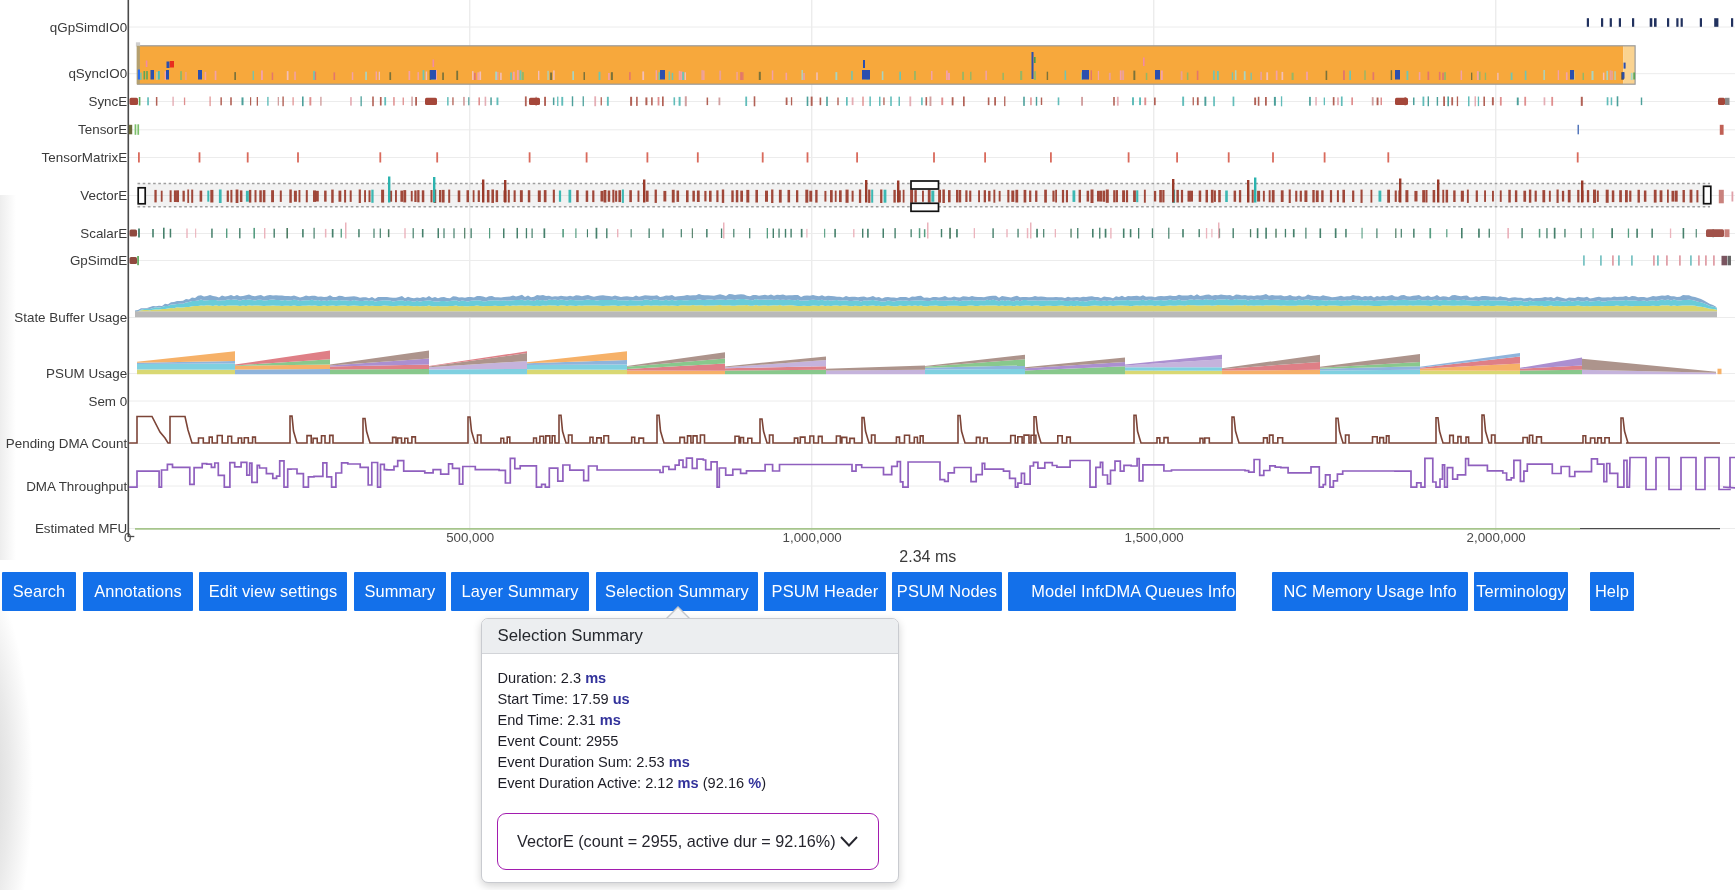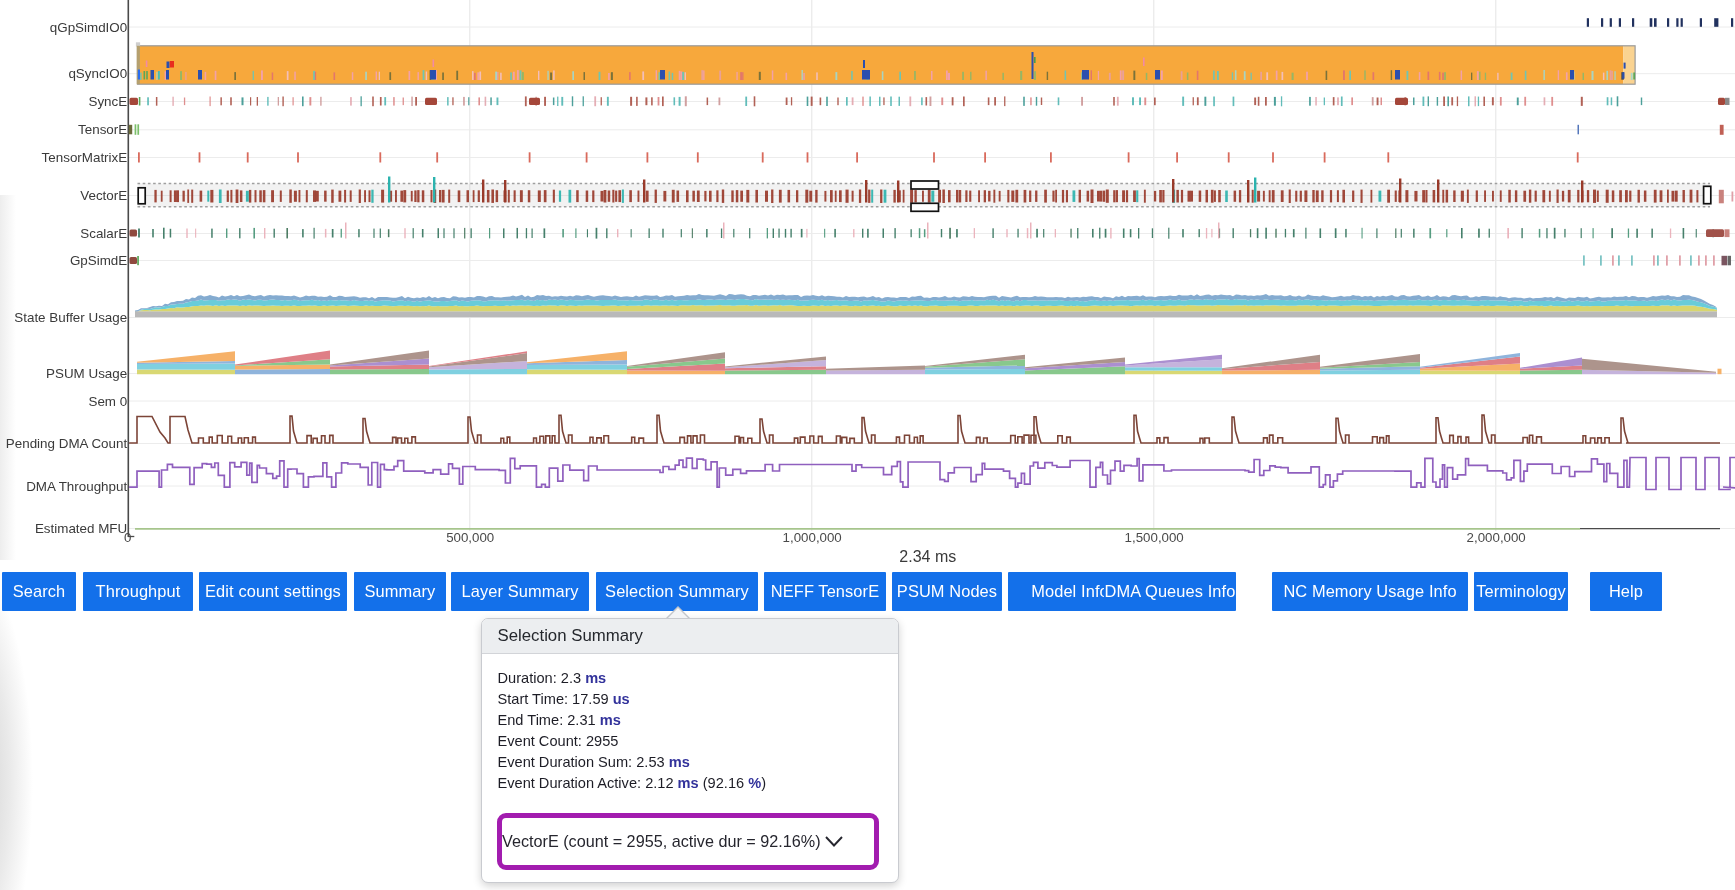--- a/index.html
+++ b/index.html
@@ -23,22 +23,22 @@
   display:flex; align-items:center; padding-left:16px; }
 #popbody { padding:14px 16px 0 16px; font-size:14.6px; color:#1d1d26; line-height:21.1px; }
 #popbody b { color:#32329b; font-weight:bold;text-align:center; }
 #arrow1 { position:absolute; left:666px; top:606px; width:0; height:0;
   border-left:12px solid transparent; border-right:12px solid transparent;
   border-bottom:12px solid #c3c6cb; }
 #arrow2 { position:absolute; left:667.5px; top:608px; width:0; height:0;
   border-left:10.5px solid transparent; border-right:10.5px solid transparent;
   border-bottom:10.5px solid #f3f4f6; }
 #sel { position:absolute; left:497px; top:813px; width:382px; height:57px;
-  border:5px solid #a21caf; border-radius:9px; display:flex; align-items:center;
-  font-size:16.2px; color:#26262e; background:#fff;
+  border:1px solid #a21caf; border-radius:9px; display:flex; align-items:center;
+  padding-left:19px; font-size:16.2px; color:#26262e; background:#fff;
   white-space:nowrap; }
 #sel svg { margin-left:3px; }
 </style></head>
 <body>
 <div id="page">
 <svg id="chart" width="1735" height="566" font-family="Liberation Sans, sans-serif">
 <line x1="469.8" y1="0.0" x2="469.8" y2="531.0" stroke="#e4e4e4" stroke-width="1"></line>
 <line x1="811.8" y1="0.0" x2="811.8" y2="531.0" stroke="#e4e4e4" stroke-width="1"></line>
 <line x1="1153.8" y1="0.0" x2="1153.8" y2="531.0" stroke="#e4e4e4" stroke-width="1"></line>
 <line x1="1495.8" y1="0.0" x2="1495.8" y2="531.0" stroke="#e4e4e4" stroke-width="1"></line>
@@ -933,32 +933,32 @@
 <polygon points="1582.0,369.7 1716.0,372.7 1716.0,371.7 1582.0,358.7" fill="#ad948c"></polygon>
 <rect x="1717.5" y="368.7" width="4.0" height="5.5" fill="#f6b168"></rect>
 <path d="M129.1,443.0 L137.0,443.0 L137.0,416.5 L152.0,416.5 L160.0,432.0 L165.0,438.0 L168.0,443.0 L170.0,443.0 L170.0,416.5 L185.0,416.5 L188.0,430.0 L192.0,443.0 L198.5,443.0 L198.5,438.0 L203.3,438.0 L203.3,443.0 L209.2,443.0 L209.2,437.1 L212.2,437.1 L212.2,443.0 L217.3,443.0 L217.3,435.5 L222.2,435.5 L222.2,443.0 L227.9,443.0 L227.9,436.3 L231.6,436.3 L231.6,443.0 L238.2,443.0 L238.2,438.0 L241.6,438.0 L241.6,443.0 L244.3,443.0 L244.3,437.7 L248.3,437.7 L248.3,443.0 L252.6,443.0 L252.6,437.1 L255.4,437.1 L255.4,443.0 L290.0,443.0 L290.0,416.1 L292.0,416.1 L293.5,431.0 L295.5,438.0 L297.0,443.0 L307.0,443.0 L307.0,435.6 L311.2,435.6 L311.2,443.0 L313.1,443.0 L313.1,438.4 L317.2,438.4 L317.2,443.0 L321.5,443.0 L321.5,435.8 L325.0,435.8 L325.0,443.0 L329.7,443.0 L329.7,435.4 L333.0,435.4 L333.0,443.0 L363.0,443.0 L363.0,418.5 L365.0,418.5 L366.5,431.0 L368.5,438.0 L370.0,443.0 L392.6,443.0 L392.6,437.4 L396.0,437.4 L396.0,443.0 L397.7,443.0 L397.7,438.0 L401.5,438.0 L401.5,443.0 L404.8,443.0 L404.8,438.3 L407.8,438.3 L407.8,443.0 L411.9,443.0 L411.9,436.9 L415.4,436.9 L415.4,443.0 L468.0,443.0 L468.0,417.0 L470.0,417.0 L471.5,431.0 L473.5,438.0 L475.0,443.0 L477.5,443.0 L477.5,435.0 L481.0,435.0 L481.0,443.0 L500.9,443.0 L500.9,438.2 L503.7,438.2 L503.7,443.0 L507.2,443.0 L507.2,437.1 L509.8,437.1 L509.8,443.0 L533.6,443.0 L533.6,438.0 L536.4,438.0 L536.4,443.0 L539.9,443.0 L539.9,436.2 L543.6,436.2 L543.6,443.0 L545.8,443.0 L545.8,435.9 L549.8,435.9 L549.8,443.0 L552.2,443.0 L552.2,435.8 L554.9,435.8 L554.9,443.0 L559.0,443.0 L559.0,415.3 L561.0,415.3 L562.5,431.0 L564.5,438.0 L566.0,443.0 L568.5,443.0 L568.5,435.0 L572.0,435.0 L572.0,443.0 L590.0,443.0 L590.0,437.3 L593.0,437.3 L593.0,443.0 L596.8,443.0 L596.8,437.9 L601.2,437.9 L601.2,443.0 L603.9,443.0 L603.9,435.7 L608.5,435.7 L608.5,443.0 L631.7,443.0 L631.7,437.2 L634.7,437.2 L634.7,443.0 L638.9,443.0 L638.9,438.1 L643.5,438.1 L643.5,443.0 L657.0,443.0 L657.0,415.2 L659.0,415.2 L660.5,431.0 L662.5,438.0 L664.0,443.0 L679.9,443.0 L679.9,437.4 L684.4,437.4 L684.4,443.0 L687.5,443.0 L687.5,435.9 L690.9,435.9 L690.9,443.0 L693.1,443.0 L693.1,435.9 L697.0,435.9 L697.0,443.0 L700.4,443.0 L700.4,435.0 L704.5,435.0 L704.5,443.0 L735.0,443.0 L735.0,436.2 L739.0,436.2 L739.0,443.0 L740.6,443.0 L740.6,437.5 L743.5,437.5 L743.5,443.0 L747.8,443.0 L747.8,438.3 L751.8,438.3 L751.8,443.0 L760.0,443.0 L760.0,419.0 L762.0,419.0 L763.5,431.0 L765.5,438.0 L767.0,443.0 L769.5,443.0 L769.5,435.0 L773.0,435.0 L773.0,443.0 L794.4,443.0 L794.4,438.1 L797.8,438.1 L797.8,443.0 L800.3,443.0 L800.3,437.1 L805.0,437.1 L805.0,443.0 L809.9,443.0 L809.9,436.0 L813.7,436.0 L813.7,443.0 L818.4,443.0 L818.4,436.4 L822.1,436.4 L822.1,443.0 L836.4,443.0 L836.4,436.0 L840.3,436.0 L840.3,443.0 L841.9,443.0 L841.9,437.4 L846.7,437.4 L846.7,443.0 L849.9,443.0 L849.9,438.4 L854.3,438.4 L854.3,443.0 L862.0,443.0 L862.0,417.6 L864.0,417.6 L865.5,431.0 L867.5,438.0 L869.0,443.0 L871.5,443.0 L871.5,435.0 L875.0,435.0 L875.0,443.0 L896.4,443.0 L896.4,437.1 L899.5,437.1 L899.5,443.0 L904.5,443.0 L904.5,435.2 L909.5,435.2 L909.5,443.0 L914.3,443.0 L914.3,437.3 L917.4,437.3 L917.4,443.0 L920.2,443.0 L920.2,435.9 L923.1,435.9 L923.1,443.0 L958.0,443.0 L958.0,415.5 L960.0,415.5 L961.5,431.0 L963.5,438.0 L965.0,443.0 L976.4,443.0 L976.4,437.4 L980.0,437.4 L980.0,443.0 L983.6,443.0 L983.6,438.0 L987.2,438.0 L987.2,443.0 L1010.7,443.0 L1010.7,435.5 L1015.2,435.5 L1015.2,443.0 L1017.8,443.0 L1017.8,436.7 L1022.1,436.7 L1022.1,443.0 L1024.0,443.0 L1024.0,435.1 L1029.0,435.1 L1029.0,443.0 L1031.0,443.0 L1031.0,435.3 L1035.9,435.3 L1035.9,443.0 L1034.0,443.0 L1034.0,416.8 L1036.0,416.8 L1037.5,431.0 L1039.5,438.0 L1041.0,443.0 L1057.8,443.0 L1057.8,435.8 L1062.2,435.8 L1062.2,443.0 L1066.7,443.0 L1066.7,437.1 L1070.3,437.1 L1070.3,443.0 L1134.0,443.0 L1134.0,415.3 L1136.0,415.3 L1137.5,431.0 L1139.5,438.0 L1141.0,443.0 L1157.0,443.0 L1157.0,437.9 L1159.8,437.9 L1159.8,443.0 L1164.0,443.0 L1164.0,437.6 L1168.0,437.6 L1168.0,443.0 L1200.0,443.0 L1200.0,438.4 L1203.0,438.4 L1203.0,443.0 L1204.8,443.0 L1204.8,438.0 L1209.3,438.0 L1209.3,443.0 L1232.0,443.0 L1232.0,417.1 L1234.0,417.1 L1235.5,431.0 L1237.5,438.0 L1239.0,443.0 L1263.5,443.0 L1263.5,437.9 L1267.2,437.9 L1267.2,443.0 L1269.5,443.0 L1269.5,435.1 L1273.0,435.1 L1273.0,443.0 L1277.8,443.0 L1277.8,437.7 L1282.6,437.7 L1282.6,443.0 L1336.0,443.0 L1336.0,418.2 L1338.0,418.2 L1339.5,431.0 L1341.5,438.0 L1343.0,443.0 L1345.5,443.0 L1345.5,435.0 L1349.0,435.0 L1349.0,443.0 L1372.5,443.0 L1372.5,436.8 L1377.2,436.8 L1377.2,443.0 L1379.8,443.0 L1379.8,437.6 L1383.5,437.6 L1383.5,443.0 L1386.4,443.0 L1386.4,435.9 L1389.0,435.9 L1389.0,443.0 L1436.0,443.0 L1436.0,417.7 L1438.0,417.7 L1439.5,431.0 L1441.5,438.0 L1443.0,443.0 L1449.7,443.0 L1449.7,435.4 L1453.3,435.4 L1453.3,443.0 L1457.9,443.0 L1457.9,436.6 L1461.0,436.6 L1461.0,443.0 L1466.0,443.0 L1466.0,437.1 L1468.6,437.1 L1468.6,443.0 L1482.0,443.0 L1482.0,415.1 L1484.0,415.1 L1485.5,431.0 L1487.5,438.0 L1489.0,443.0 L1491.5,443.0 L1491.5,435.0 L1495.0,435.0 L1495.0,443.0 L1523.0,443.0 L1523.0,437.5 L1527.4,437.5 L1527.4,443.0 L1529.5,443.0 L1529.5,435.3 L1532.7,435.3 L1532.7,443.0 L1536.6,443.0 L1536.6,436.9 L1541.4,436.9 L1541.4,443.0 L1583.0,443.0 L1583.0,435.8 L1585.7,435.8 L1585.7,443.0 L1590.5,443.0 L1590.5,438.0 L1594.8,438.0 L1594.8,443.0 L1597.7,443.0 L1597.7,437.9 L1601.3,437.9 L1601.3,443.0 L1604.9,443.0 L1604.9,437.8 L1609.2,437.8 L1609.2,443.0 L1621.0,443.0 L1621.0,418.0 L1623.0,418.0 L1624.5,431.0 L1626.5,438.0 L1628.0,443.0 L1626.0,443.0 L1720.0,443.0" stroke="#7c4437" stroke-width="1.6" fill="none" stroke-linejoin="miter"></path>
 <path d="M129.1,487.2 L137.0,487.2 L137.0,471.2 L159.1,471.2 L159.1,487.2 L161.5,487.2 L161.5,470.0 L167.4,470.0 L167.4,464.3 L172.5,464.3 L172.5,467.4 L189.8,467.4 L189.8,484.3 L194.1,484.3 L194.1,467.7 L202.2,467.7 L202.2,463.7 L206.7,463.7 L206.7,464.1 L211.4,464.1 L211.4,467.3 L214.8,467.3 L214.8,463.0 L218.3,463.0 L218.3,475.4 L224.3,475.4 L224.3,487.2 L229.9,487.2 L229.9,462.7 L234.7,462.7 L234.7,466.9 L241.1,466.9 L241.1,462.4 L246.8,462.4 L246.8,475.1 L249.7,475.1 L249.7,463.2 L251.9,463.2 L251.9,482.3 L257.2,482.3 L257.2,465.4 L259.5,465.4 L259.5,468.0 L266.4,468.0 L266.4,473.6 L272.8,473.6 L272.8,478.4 L276.6,478.4 L276.6,476.2 L279.7,476.2 L279.7,460.9 L284.0,460.9 L284.0,487.2 L287.7,487.2 L287.7,469.2 L291.0,469.2 L291.0,469.0 L297.0,469.0 L297.0,473.7 L303.4,473.7 L303.4,487.2 L308.4,487.2 L308.4,476.9 L314.0,476.9 L314.0,476.3 L322.9,476.3 L322.9,462.9 L326.8,462.9 L326.8,476.9 L331.6,476.9 L331.6,487.2 L335.9,487.2 L335.9,473.0 L341.6,473.0 L341.6,462.9 L347.8,462.9 L347.8,464.0 L360.2,464.0 L360.2,467.3 L368.2,467.3 L368.2,485.0 L371.8,485.0 L371.8,462.5 L377.6,462.5 L377.6,487.2 L380.5,487.2 L380.5,464.3 L384.3,464.3 L384.3,469.6 L386.8,469.6 L386.8,469.8 L394.0,469.8 L394.0,466.3 L397.7,466.3 L397.7,460.7 L403.7,460.7 L403.7,471.2 L424.8,471.2 L424.8,472.9 L433.1,472.9 L433.1,469.7 L440.7,469.7 L440.7,474.2 L448.6,474.2 L448.6,463.8 L452.5,463.8 L452.5,468.3 L459.4,468.3 L459.4,484.1 L462.8,484.1 L462.8,466.5 L475.3,466.5 L475.3,469.6 L499.1,469.6 L499.1,470.3 L505.4,470.3 L505.4,483.0 L510.3,483.0 L510.3,458.3 L514.8,458.3 L514.8,468.6 L520.2,468.6 L520.2,465.9 L536.4,465.9 L536.4,487.2 L541.6,487.2 L541.6,484.3 L545.3,484.3 L545.3,487.2 L549.3,487.2 L549.3,468.1 L557.8,468.1 L557.8,481.2 L562.9,481.2 L562.9,465.0 L569.8,465.0 L569.8,470.1 L583.7,470.1 L583.7,480.7 L588.5,480.7 L588.5,466.0 L597.1,466.0 L597.1,470.0 L660.0,470.0 L660.0,472.5 L663.1,472.5 L663.1,466.5 L668.9,466.5 L668.9,469.4 L675.2,469.4 L675.2,465.1 L679.1,465.1 L679.1,460.2 L683.0,460.2 L683.0,467.3 L686.5,467.3 L686.5,458.1 L692.3,458.1 L692.3,468.3 L697.0,468.3 L697.0,459.1 L703.3,459.1 L703.3,460.0 L705.7,460.0 L705.7,469.7 L711.1,469.7 L711.1,461.8 L717.1,461.8 L717.1,487.2 L719.3,487.2 L719.3,468.0 L725.7,468.0 L725.7,475.2 L732.8,475.2 L732.8,469.4 L740.6,469.4 L740.6,473.4 L746.5,473.4 L746.5,470.8 L765.1,470.8 L765.1,464.5 L772.6,464.5 L772.6,471.0 L779.5,471.0 L779.5,464.5 L852.0,464.5 L852.0,471.1 L856.0,471.1 L856.0,464.9 L861.7,464.9 L861.7,467.5 L883.5,467.5 L883.5,474.7 L891.7,474.7 L891.7,466.3 L897.3,466.3 L897.3,461.7 L900.4,461.7 L900.4,481.8 L902.9,481.8 L902.9,487.2 L908.1,487.2 L908.1,462.0 L940.0,462.0 L940.0,479.6 L944.6,479.6 L944.6,481.3 L948.2,481.3 L948.2,472.8 L954.3,472.8 L954.3,467.5 L971.0,467.5 L971.0,481.7 L976.2,481.7 L976.2,474.7 L982.2,474.7 L982.2,463.3 L984.7,463.3 L984.7,469.2 L1003.5,469.2 L1003.5,471.1 L1009.6,471.1 L1009.6,478.4 L1015.4,478.4 L1015.4,487.2 L1017.9,487.2 L1017.9,483.2 L1021.4,483.2 L1021.4,473.3 L1024.5,473.3 L1024.5,484.1 L1030.1,484.1 L1030.1,466.0 L1033.5,466.0 L1033.5,462.3 L1037.9,462.3 L1037.9,468.2 L1044.8,468.2 L1044.8,462.6 L1052.3,462.6 L1052.3,465.5 L1056.9,465.5 L1056.9,467.1 L1070.1,467.1 L1070.1,460.5 L1090.0,460.5 L1090.0,487.2 L1095.9,487.2 L1095.9,467.4 L1100.4,467.4 L1100.4,462.4 L1102.7,462.4 L1102.7,475.0 L1107.5,475.0 L1107.5,483.9 L1110.5,483.9 L1110.5,470.3 L1115.0,470.3 L1115.0,461.1 L1120.3,461.1 L1120.3,471.2 L1124.0,471.2 L1124.0,465.4 L1131.1,465.4 L1131.1,466.0 L1137.1,466.0 L1137.1,458.6 L1139.2,458.6 L1139.2,480.9 L1142.9,480.9 L1142.9,464.8 L1163.9,464.8 L1163.9,471.0 L1171.5,471.0 L1171.5,470.0 L1245.0,470.0 L1245.0,470.7 L1248.7,470.7 L1248.7,472.1 L1254.1,472.1 L1254.1,459.5 L1259.7,459.5 L1259.7,475.3 L1263.8,475.3 L1263.8,470.5 L1269.8,470.5 L1269.8,465.8 L1275.2,465.8 L1275.2,467.2 L1280.8,467.2 L1280.8,467.6 L1288.1,467.6 L1288.1,472.9 L1311.0,472.9 L1311.0,466.9 L1319.3,466.9 L1319.3,487.2 L1323.2,487.2 L1323.2,484.7 L1325.5,484.7 L1325.5,474.8 L1330.0,474.8 L1330.0,487.2 L1333.4,487.2 L1333.4,480.8 L1337.4,480.8 L1337.4,474.1 L1342.7,474.1 L1342.7,471.0 L1395.0,471.0 L1395.0,471.2 L1411.0,471.2 L1411.0,487.2 L1416.7,487.2 L1416.7,482.8 L1421.0,482.8 L1421.0,487.2 L1424.9,487.2 L1424.9,458.4 L1432.8,458.4 L1432.8,482.0 L1436.0,482.0 L1436.0,487.2 L1440.0,487.2 L1440.0,479.2 L1442.5,479.2 L1442.5,464.9 L1444.6,464.9 L1444.6,487.2 L1447.3,487.2 L1447.3,467.7 L1452.7,467.7 L1452.7,479.1 L1457.5,479.1 L1457.5,474.8 L1465.6,474.8 L1465.6,458.7 L1468.5,458.7 L1468.5,465.4 L1487.4,465.4 L1487.4,470.9 L1502.8,470.9 L1502.8,473.0 L1506.6,473.0 L1506.6,479.8 L1511.2,479.8 L1511.2,477.9 L1513.9,477.9 L1513.9,460.4 L1520.4,460.4 L1520.4,481.3 L1523.9,481.3 L1523.9,471.2 L1527.3,471.2 L1527.3,464.1 L1552.3,464.1 L1552.3,473.5 L1561.1,473.5 L1561.1,466.5 L1569.5,466.5 L1569.5,476.5 L1574.8,476.5 L1574.8,471.7 L1591.5,471.7 L1591.5,458.8 L1597.4,458.8 L1597.4,464.2 L1603.9,464.2 L1603.9,481.7 L1606.7,481.7 L1606.7,463.5 L1609.8,463.5 L1609.8,473.4 L1617.7,473.4 L1617.7,487.2 L1620.1,487.2 L1620.1,487.2 L1623.9,487.2 L1623.9,460.3 L1627.0,460.3 L1627.0,487.2 L1629.4,487.2 L1630.0,457.5 L1646.0,457.5 L1646.0,489.5 L1656.0,489.5 L1656.0,457.5 L1669.0,457.5 L1669.0,489.5 L1681.0,489.5 L1681.0,457.5 L1696.0,457.5 L1696.0,489.5 L1705.0,489.5 L1705.0,457.5 L1719.0,457.5 L1719.0,489.5 L1730.0,489.5 L1730.0,457.5 L1745.0,457.5 L1745.0,489.5 L1755.0,489.5 L1723.0,487.0" stroke="#8f5fbe" stroke-width="1.7" fill="none" stroke-linejoin="miter"></path>
 <line x1="135.0" y1="528.9" x2="1580.0" y2="528.9" stroke="#a6c58c" stroke-width="1.8"></line>
 <line x1="1580.0" y1="528.7" x2="1720.0" y2="528.7" stroke="#4a4a4a" stroke-width="1.3"></line>
 </svg>
 <div id="leftshadow"></div>
 <div id="leftshadow2"></div>
 <div class="btn" style="left:2px;width:74px">Search</div>
-    <div class="btn" style="left:83px;width:110px">Throughput</div>
-    <div class="btn" style="left:199px;width:148px">Edit count settings</div>
+    <div class="btn" style="left:83px;width:110px">Annotations</div>
+    <div class="btn" style="left:199px;width:148px">Edit view settings</div>
     <div class="btn" style="left:354px;width:92px">Summary</div>
     <div class="btn" style="left:451px;width:138px">Layer Summary</div>
     <div class="btn" style="left:596px;width:162px">Selection Summary</div>
-    <div class="btn" style="left:764px;width:122px">NEFF TensorE</div>
+    <div class="btn" style="left:764px;width:122px">PSUM Header</div>
     <div class="btn" style="left:892px;width:110px">PSUM Nodes</div>
     <div class="btn" style="left:1008px;width:124px">Model Info</div>
     <div class="btn" style="left:1104px;width:132px">DMA Queues Info</div>
     <div class="btn" style="left:1272px;width:196px">NC Memory Usage Info</div>
     <div class="btn" style="left:1474px;width:94px">Terminology</div>
-    <div class="btn" style="left:1590px;width:72px">Help</div>
+    <div class="btn" style="left:1590px;width:44px">Help</div>
 <div id="pop">
   <div id="pophead">Selection Summary</div>
   <div id="popbody">
     Duration: 2.3 <b>ms</b><br>
     Start Time: 17.59 <b>us</b><br>
     End Time: 2.31 <b>ms</b><br>
     Event Count: 2955<br>
     Event Duration Sum: 2.53 <b>ms</b><br>
     Event Duration Active: 2.12 <b>ms</b> (92.16 <b>%</b>)
   </div>

